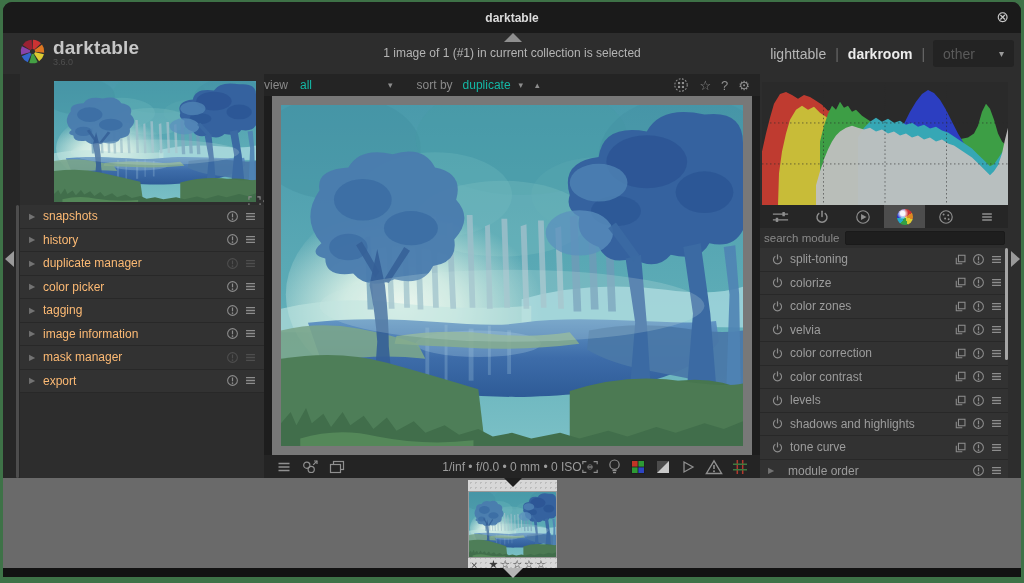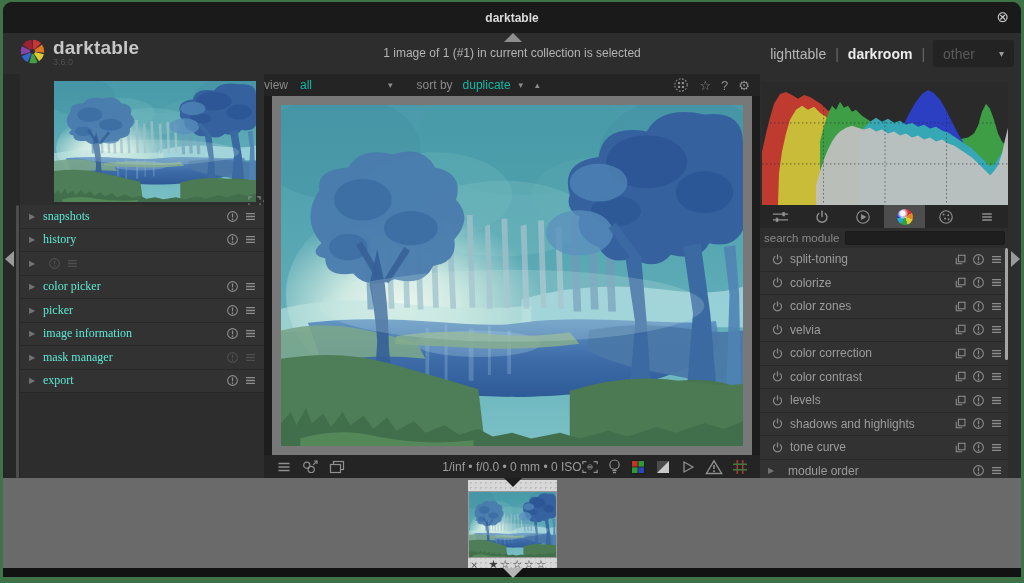--- a/index.html
+++ b/index.html
@@ -34,21 +34,21 @@
   .lp-edge { position:absolute; left:0; top:0; width:17px; height:100%; background:#272727; }
   .lp-scroll { position:absolute; left:13px; top:131px; width:3px; height:273px; background:#4d4d4d; border-radius:2px; }
   .lp-collapse { position:absolute; left:2px; top:177px; width:0; height:0; border-top:8px solid transparent; border-bottom:8px solid transparent; border-right:9px solid #9a9a9a; }
   .nav-thumb { position:absolute; left:51px; top:7px; width:202px; height:121px; background:#222; }
   .nav-thumb svg { width:100%; height:100%; display:block; }
   .nav-zoom { position:absolute; left:240px; top:121px; display:flex; align-items:center; color:#8f8f8f; }
   .nav-zoom .caret { font-size:9px; margin-left:2px; color:#9a9a9a; }
   .sections { position:absolute; left:17px; top:131px; width:244px; }
   .sec-row { height:23.5px; background:#323232; border-bottom:1px solid #282828; display:flex; align-items:center; padding:0 7px 0 9px; }
   .sec-row .exp { color:#737373; font-size:8px; width:14px; }
-  .sec-row .lbl { flex:1; color:#5eead4; font-size:12px;font-family:Liberation Serif, serif; }
+  .sec-row .lbl { flex:1; color:#fdba74; font-size:12px; }
   .rowic { width:13px; height:13px; color:#8d8d8d; margin-left:5px; flex:none; }
   .sec-row.dim .rowic { color:#4e4e4e; }
 
   
   .center { position:absolute; left:261px; top:72px; width:496px; height:404px; background:#1d1d1d; }
   .c-toolbar { position:absolute; left:0; top:0; width:100%; height:22px; background:#242424; display:flex; align-items:center; font-size:12px; color:#8a8a8a; }
   .c-toolbar .gap { width:24px; }
   .c-toolbar .val { color:#14b8a6; }
   .c-toolbar .caret { color:#8d8d8d; font-size:9px; }
   .c-tools-right { position:absolute; right:10px; top:0; height:22px; display:flex; align-items:center; gap:10px; color:#8f8f8f; }
@@ -339,40 +339,41 @@
         <span class="lbl">history</span>
         <svg class="rowic">
             <use href="#i-reset"></use>
           </svg>
         <svg class="rowic">
             <use href="#i-menu"></use>
           </svg>
       </div>
       <div class="sec-row dim">
         <span class="exp">▶</span>
+        <span class="lbl">duplicate manager</span>
         <svg class="rowic">
             <use href="#i-reset"></use>
           </svg>
         <svg class="rowic">
             <use href="#i-menu"></use>
           </svg>
       </div>
       <div class="sec-row">
         <span class="exp">▶</span>
         <span class="lbl">color picker</span>
         <svg class="rowic">
             <use href="#i-reset"></use>
           </svg>
         <svg class="rowic">
             <use href="#i-menu"></use>
           </svg>
       </div>
       <div class="sec-row">
         <span class="exp">▶</span>
-        <span class="lbl">picker</span>
+        <span class="lbl">tagging</span>
         <svg class="rowic">
             <use href="#i-reset"></use>
           </svg>
         <svg class="rowic">
             <use href="#i-menu"></use>
           </svg>
       </div>
       <div class="sec-row">
         <span class="exp">▶</span>
         <span class="lbl">image information</span>

